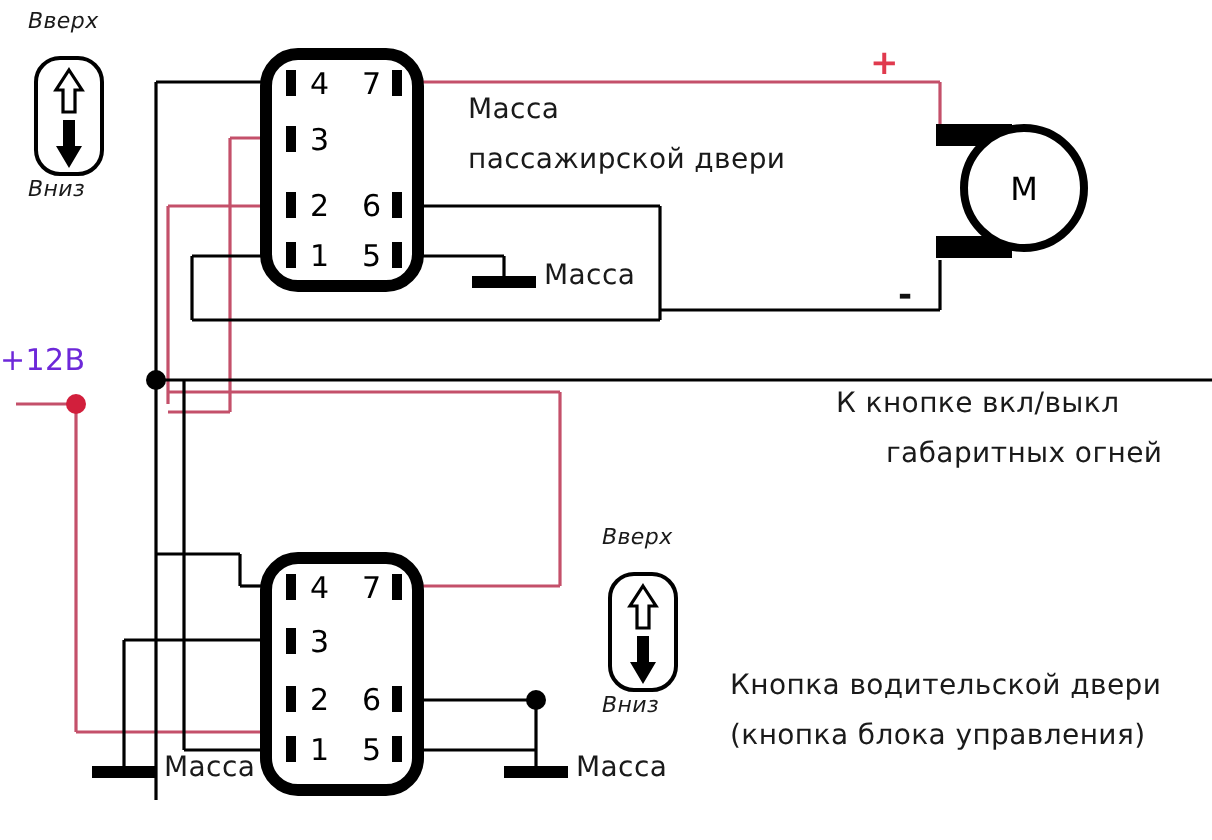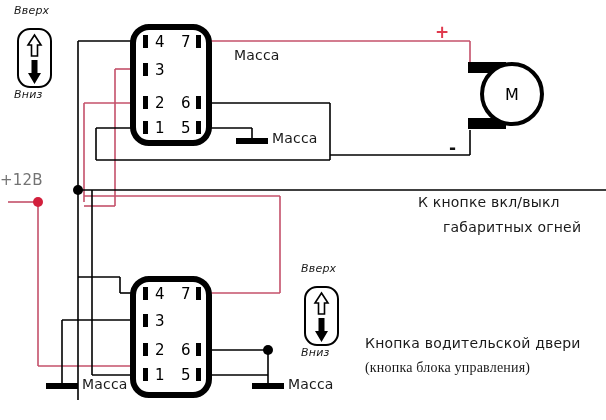--- a/index.html
+++ b/index.html
@@ -24,21 +24,21 @@
   }
   .lbl {
     position: absolute;
     font-family: "DejaVu Sans", sans-serif;
     color: #1a1a1a;
     white-space: nowrap;
     font-size: 14px;
     letter-spacing: 0.2px;
   }
   .lbl-red {
-    color: #737373;
+    color: #6d28d9;
   }
   .lbl-small {
     font-size: 11px;
     font-style: italic;
   }
   .lbl-sign {
     font-size: 17px;
     font-weight: bold;
   }
   .sign-red { color: #e03a4e; }
@@ -194,26 +194,27 @@
   <div class="lbl lbl-small" style="left:301px; top:262px;">Вверх</div>
   <div class="lbl lbl-small" style="left:301px; top:346px;">Вниз</div>
 
   <div class="lbl lbl-red" style="left:0px; top:171px; font-size:15px;">+12В</div>
 
   <div class="lbl lbl-sign sign-red" style="left:435px; top:22px;">+</div>
   <div class="lbl lbl-sign sign-blk" style="left:449px; top:138px;">-</div>
 
 
   <div class="lbl" style="left:234px; top:47px;">Масса</div>
+  <div class="lbl" style="left:234px; top:72px;">пассажирской двери</div>
 
   <div class="lbl" style="left:272px; top:130px;">Масса</div>
 
   <div class="lbl" style="left:418px; top:194px;">К кнопке вкл/выкл</div>
   <div class="lbl" style="left:443px; top:219px;">габаритных огней</div>
 
   <div class="lbl" style="left:365px; top:335px;">Кнопка водительской двери</div>
-  <div class="lbl" style="left:365px; top:360px;font-family:Liberation Serif, serif;">(кнопка блока управления)</div>
+  <div class="lbl" style="left:365px; top:360px;">(кнопка блока управления)</div>
 
   <div class="lbl" style="left:82px; top:376px;">Масса</div>
 
   <div class="lbl" style="left:288px; top:376px;">Масса</div>
 
 </div>
 
 </body></html>

